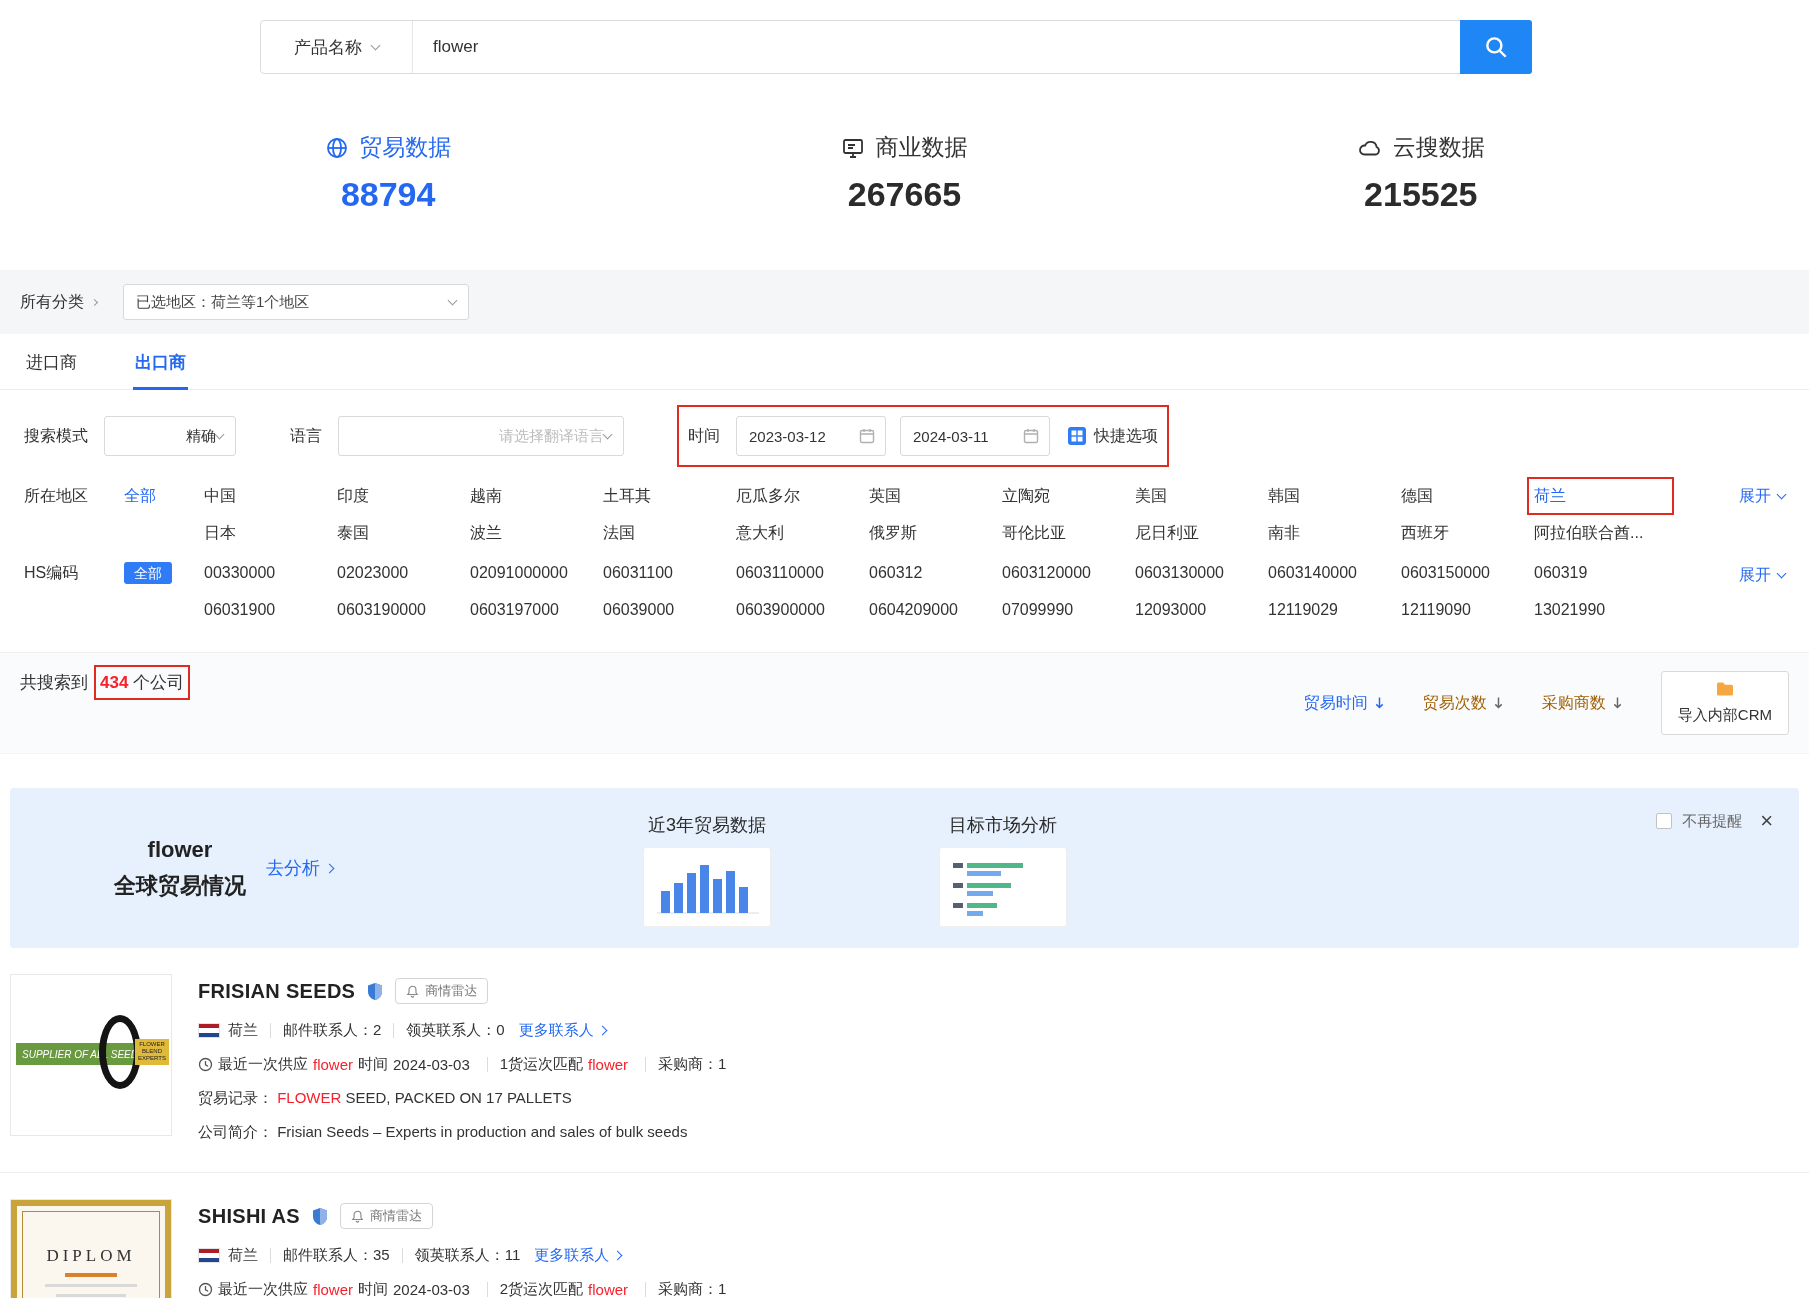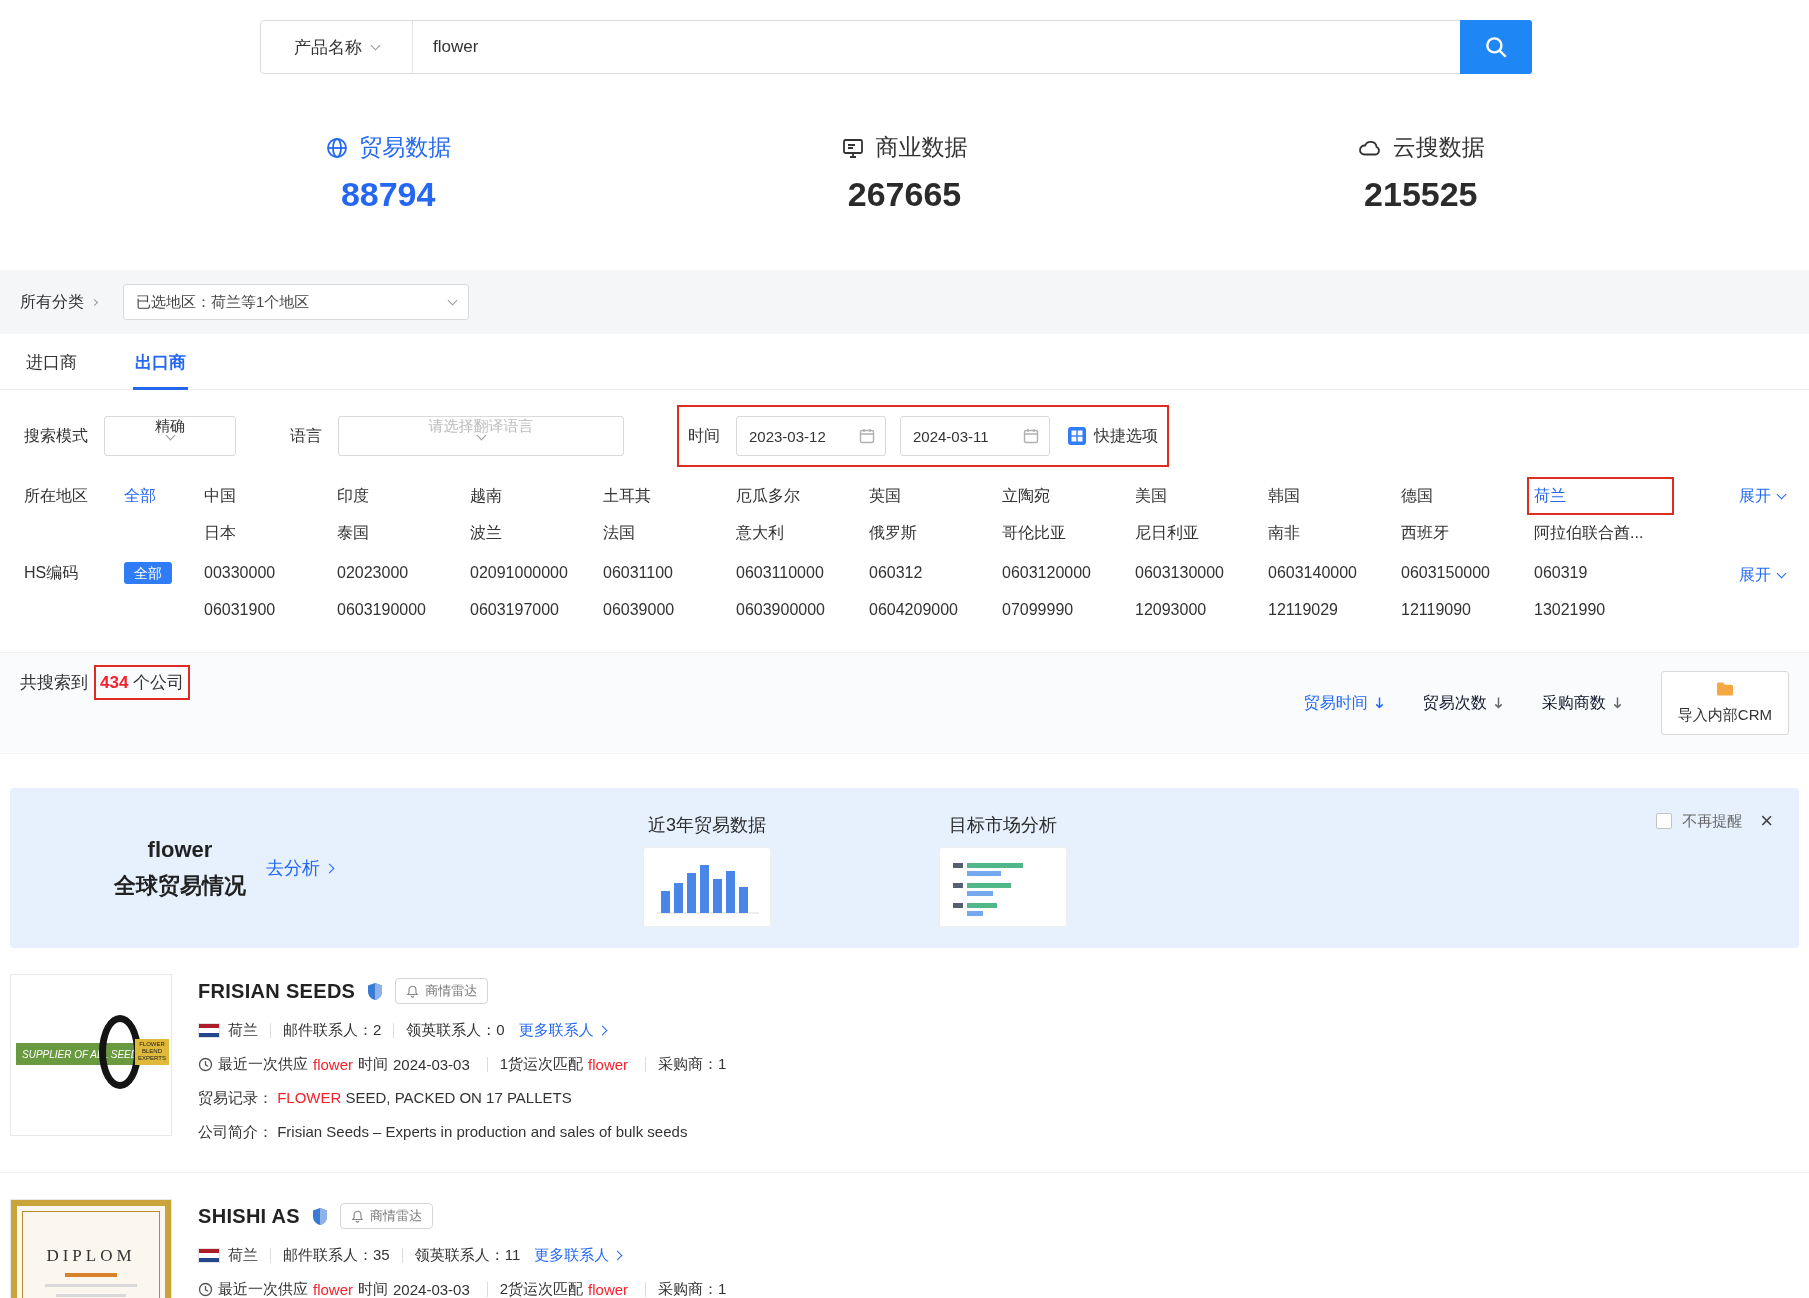--- a/index.html
+++ b/index.html
@@ -33,21 +33,21 @@
   .region-select { width: 346px; height: 36px; background: #fff; border: 1px solid #d9d9d9; border-radius: 3px; display: flex; align-items: center; justify-content: space-between; padding: 0 12px; font-size: 15px; color: #444; cursor: pointer; }
 
   
   .tabs { display: flex; gap: 54px; padding: 0 24px; border-bottom: 1px solid #ececec; }
   .tab { padding: 17px 2px 13px; font-size: 17px; cursor: pointer; color: #333; }
   .tab.active { color: #2468f2; font-weight: 700; border-bottom: 3px solid #2468f2; margin-bottom: -1px; }
 
   
   .options-row { display: flex; align-items: center; padding: 26px 24px 14px; }
   .opt-label { font-size: 16px; margin-right: 16px; color: #333; white-space: nowrap; }
-  .fake-select { height: 40px; border: 1px solid #d9d9d9; border-radius: 3px; display: flex; align-items: center; justify-content: flex-start; padding: 0 12px; font-size: 15px; cursor: pointer; background: #fff; flex-direction: column; }
+  .fake-select { height: 40px; border: 1px solid #d9d9d9; border-radius: 3px; display: flex; align-items: center; justify-content: flex-end; padding: 0 12px; font-size: 15px; cursor: pointer; background: #fff; }
   .fake-select.mode { width: 132px; }
   .fake-select.lang { width: 286px; }
   .ph { color: #bdbdbd; }
   .lang-group { margin-left: 54px; display: flex; align-items: center; }
   .time-group { margin-left: 64px; display: flex; align-items: center; outline: 2px solid #e02b20; outline-offset: 9px; }
   .date-box { width: 150px; height: 40px; border: 1px solid #d9d9d9; border-radius: 3px; display: flex; align-items: center; justify-content: space-between; padding: 0 10px 0 12px; font-size: 15px; background: #fff; cursor: pointer; }
   .date-box + .date-box { margin-left: 14px; }
   .quick-btn { margin-left: 18px; display: flex; align-items: center; gap: 8px; font-size: 16px; cursor: pointer; background: none; border: none; color: #333; font-family: inherit; }
 
   
@@ -61,21 +61,21 @@
   .filter-grid { display: grid; grid-template-columns: repeat(11, 133px); row-gap: 13px; align-content: start; }
   .filter-grid .filter-item { line-height: 24px; cursor: pointer; display: inline-block; color: #333; }
   .filter-grid .filter-item.selected { color: #2468f2; outline: 2px solid #e02b20; outline-offset: 5px; }
   .expand-link { position: absolute; right: 24px; top: 16px; color: #2468f2; display: flex; align-items: center; gap: 7px; font-size: 16px; cursor: pointer; }
 
   
   .results-header { margin-top: 22px; border-top: 1px solid #f0f0f0; border-bottom: 1px solid #f5f5f5; background: #fafbfc; padding: 18px 20px; display: flex; align-items: flex-start; font-size: 17px; }
   .count-box { display: inline-block; outline: 2px solid #e02b20; outline-offset: 4px; margin: 0 12px; }
   .count-red { color: #f5222d; font-weight: 700; }
   .sort-group { margin-left: auto; display: flex; align-items: center; gap: 38px; }
-  .sort-item { display: flex; align-items: center; gap: 6px; font-size: 16px; cursor: pointer; color: #0f172a; }
+  .sort-item { display: flex; align-items: center; gap: 6px; font-size: 16px; cursor: pointer; color: #a16207; }
   .sort-item.active { color: #2468f2; }
   .crm-btn { display: flex; align-items: center; gap: 9px; background: #fff; border: 1px solid #d9d9d9; border-radius: 3px; padding: 9px 16px; font-size: 15px; cursor: pointer; font-family: inherit; color: #333; flex-direction: column; }
 
   
   .banner { margin: 34px 10px 0; height: 160px; background: #e6f1fd; border-radius: 4px; position: relative; display: flex; align-items: center; padding: 0 30px; }
   .banner-left { display: flex; align-items: center; gap: 20px; margin-left: 74px; }
   .banner-title { text-align: center; font-size: 22px; font-weight: 700; color: #222; line-height: 1.65; }
   .analyze-link { color: #2468f2; font-size: 18px; display: flex; align-items: center; gap: 6px; cursor: pointer; text-decoration: none; }
   .thumbs { display: flex; gap: 168px; margin-left: 310px; margin-top: 4px; }
   .thumb { text-align: center; cursor: pointer; }

